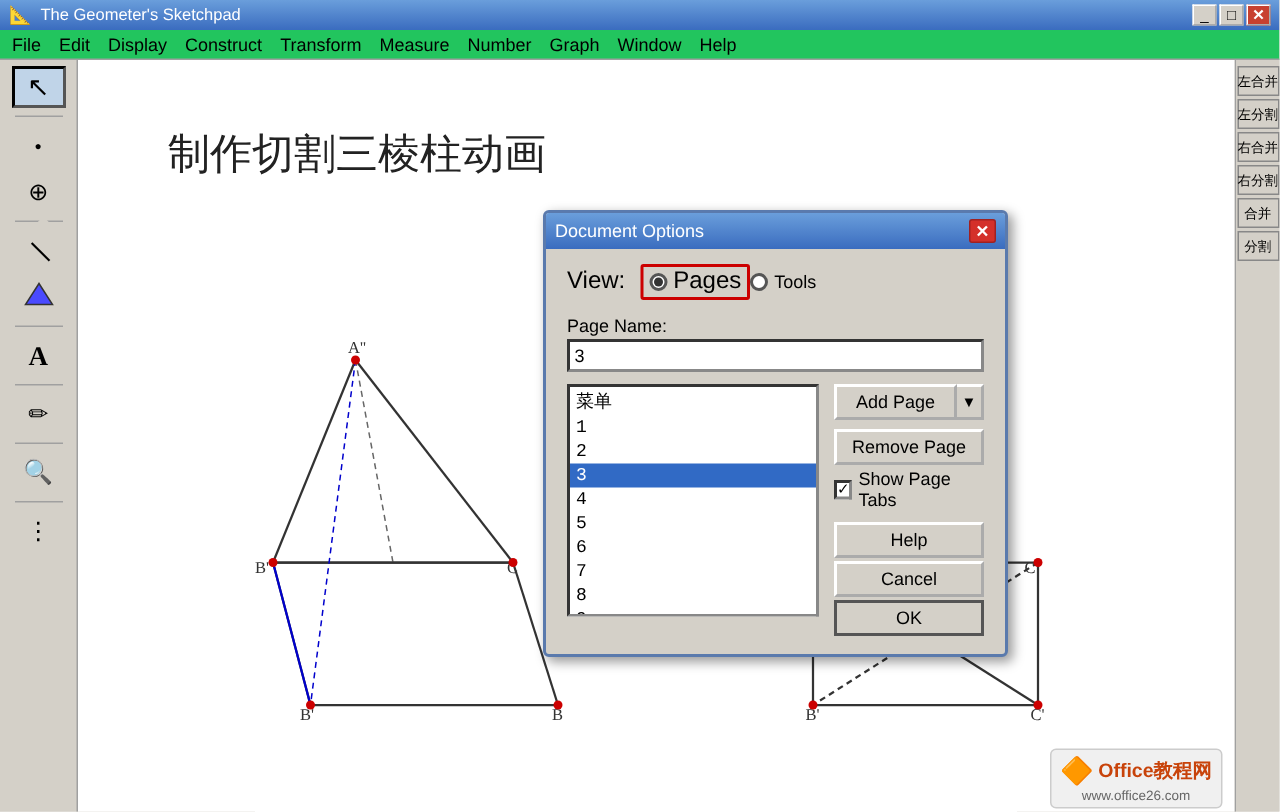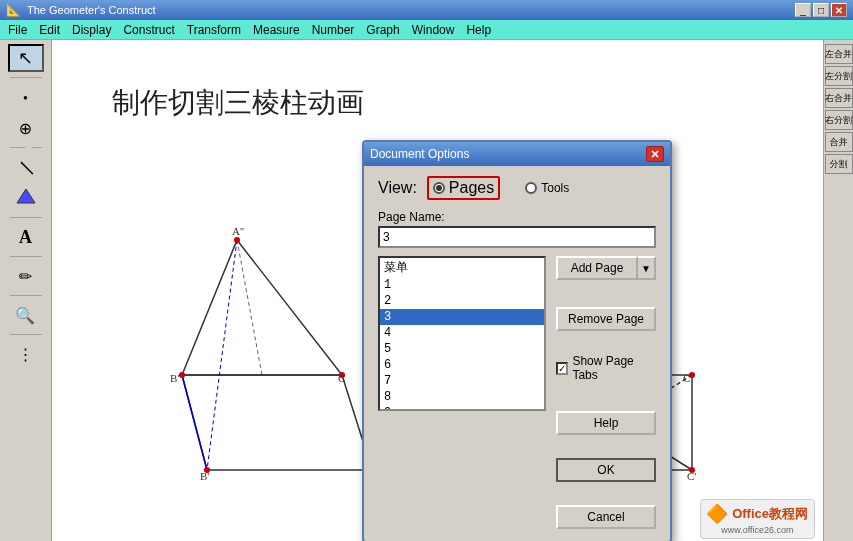--- a/index.html
+++ b/index.html
@@ -1,19 +1,19 @@
 <!DOCTYPE html>
 <html><head>
   <meta charset="utf-8">
   <style>
     * { margin: 0; padding: 0; box-sizing: border-box; }
     body { width: 853px; height: 541px; overflow: hidden; font-family: 'SimSun', '宋体', sans-serif; background: #d4d0c8; }
 
     
-    .menubar { height: 20px; background: #5eead4; display: flex; align-items: center; border-bottom: 1px solid #a0a0a0; font-size: 12px; padding: 0 2px; text-align: right; }
+    .menubar { height: 20px; background: #22c55e; display: flex; align-items: center; border-bottom: 1px solid #a0a0a0; font-size: 12px; padding: 0 2px; text-align: right; }
     .menubar-item { padding: 1px 6px; cursor: pointer; color: #000; }
 
     
     .main-container { display: flex; height: 521px; }
 
     
     .toolbar { width: 52px; background: #d4d0c8; border-right: 1px solid #a0a0a0; display: flex; flex-direction: column; align-items: center; padding: 4px 2px; gap: 3px; }
     .tool-btn { width: 36px; height: 28px; background: #d4d0c8; border: 1px solid transparent; display: flex; align-items: center; justify-content: center; cursor: pointer; font-size: 16px; }
     .tool-btn.selected { border: 2px inset #555; background: #c0d4e8; }
     .tool-divider { width: 32px; height: 1px; background: #a0a0a0; margin: 2px 0; }
@@ -39,55 +39,55 @@
     .office-logo-top { display: flex; align-items: center; gap: 3px; font-size: 13px; font-weight: bold; color: #c8430a; }
 
     
     .dialog { position: absolute; top: 100px; left: 310px; width: 310px; background: #d4d0c8; border: 2px solid #5a7aad; border-radius: 4px; box-shadow: 3px 3px 8px rgba(0,0,0,0.4); z-index: 200; }
     .dialog-titlebar { background: linear-gradient(to bottom, #6a9edb, #3a6cbf); height: 24px; display: flex; align-items: center; justify-content: space-between; padding: 0 6px; border-radius: 2px 2px 0 0; }
     .dialog-title { color: white; font-size: 12px; font-family: 'Segoe UI', Arial, sans-serif; }
     .dialog-close { width: 18px; height: 16px; background: #d4302a; border: 1px solid #a02020; border-radius: 2px; color: white; font-size: 11px; display: flex; align-items: center; justify-content: center; cursor: pointer; font-weight: bold; }
     .dialog-body { padding: 10px 14px 12px 14px; }
     .view-row { display: flex; align-items: center; gap: 10px; margin-bottom: 10px; }
     .view-label { font-size: 16px; font-family: Arial, sans-serif; }
-    .radio-group { display: flex; align-items: center; gap: 25px; }
+    .radio-group { display: flex; align-items: center; gap: 0; }
     .radio-opt { display: flex; align-items: center; gap: 4px; font-size: 12px; cursor: pointer; font-family: Arial, sans-serif; }
     .radio-selected { border: 2px solid #cc0000; padding: 1px 4px; border-radius: 2px; display: flex; align-items: center; gap: 4px; }
     .radio-circle { width: 12px; height: 12px; border-radius: 50%; border: 2px solid #555; background: white; display: flex; align-items: center; justify-content: center; }
     .radio-circle.filled::after { content: ''; width: 6px; height: 6px; background: #333; border-radius: 50%; display: block; }
 
     .page-name-row { display: flex; flex-direction: column; margin-bottom: 8px; }
     .field-label { font-size: 12px; font-family: Arial, sans-serif; margin-bottom: 2px; }
     .text-input { width: 100%; height: 22px; border: 2px inset #888; background: white; font-size: 12px; padding: 1px 3px; font-family: Arial, sans-serif; }
 
     .dialog-cols { display: flex; gap: 10px; }
     .list-col { flex: 1; display: flex; flex-direction: column; }
     .list-box { border: 2px inset #888; background: white; height: 155px; overflow-y: auto; overflow-x: hidden; }
     .list-item { padding: 1px 4px; font-size: 12px; font-family: Liberation Mono, monospace; cursor: pointer; white-space: nowrap; }
     .list-item.selected { background: #316ac5; color: white; }
 
-    .buttons-col { display: flex; flex-direction: column; gap: 23px; width: 100px; }
+    .buttons-col { display: flex; flex-direction: column; gap: 2px; width: 100px; }
     .dlg-btn { width: 100%; height: 24px; background: #d4d0c8; border: 2px outset #fff; font-size: 12px; cursor: pointer; font-family: Arial, sans-serif; display: flex; align-items: center; justify-content: center; }
     .dlg-btn.primary { border: 2px solid #555; }
 
     .checkbox-row { display: flex; align-items: center; gap: 4px; margin-bottom: 6px; font-size: 12px; font-family: Arial, sans-serif; }
     .checkbox { width: 13px; height: 13px; border: 2px inset #888; background: white; display: flex; align-items: center; justify-content: center; font-size: 10px; }
 
     
     .add-page-row { display: flex; width: 100%; margin-bottom: 4px; }
     .add-page-main { flex: 1; height: 24px; background: #d4d0c8; border: 2px outset #fff; font-size: 12px; cursor: pointer; font-family: Arial, sans-serif; text-align: center; }
     .add-page-arrow { width: 18px; height: 24px; background: #d4d0c8; border: 2px outset #fff; border-left: none; font-size: 10px; cursor: pointer; display: flex; align-items: center; justify-content: center; }
   </style>
 </head>
 <body>
 
 <div style="height:20px; background:linear-gradient(to bottom,#6a9edb,#3a6cbf); display:flex; align-items:center; padding:0 6px; justify-content:space-between;">
   <div style="display:flex;align-items:center;gap:6px;">
     <span style="color:white;font-size:12px;">📐</span>
-    <span style="color:white;font-size:11px;">The Geometer's Construct</span>
+    <span style="color:white;font-size:11px;">The Geometer's Sketchpad</span>
   </div>
   <div style="display:flex;gap:2px;">
     <div style="width:16px;height:14px;background:#d4d0c8;border:1px outset #fff;font-size:10px;display:flex;align-items:center;justify-content:center;cursor:pointer;">_</div>
     <div style="width:16px;height:14px;background:#d4d0c8;border:1px outset #fff;font-size:10px;display:flex;align-items:center;justify-content:center;cursor:pointer;">□</div>
     <div style="width:16px;height:14px;background:#c84030;border:1px outset #fff;font-size:10px;display:flex;align-items:center;justify-content:center;cursor:pointer;color:white;font-weight:bold;">✕</div>
   </div>
 </div>
 
 <div class="menubar">
   <div class="menubar-item">File</div>
@@ -232,22 +232,22 @@
             <div class="add-page-row">
               <button class="add-page-main">Add Page</button>
               <div class="add-page-arrow">▼</div>
             </div>
             <button class="dlg-btn">Remove Page</button>
             <div class="checkbox-row">
               <div class="checkbox">✓</div>
               <span>Show Page Tabs</span>
             </div>
             <button class="dlg-btn">Help</button>
+            <button class="dlg-btn">Cancel</button>
             <button class="dlg-btn primary">OK</button>
-            <button class="dlg-btn">Cancel</button>
           </div>
         </div>
       </div>
     </div>
 
   </div>
 
   <div class="right-sidebar">
     <div class="side-btn" style="font-size:9px;width:28px;">左合并</div>
     <div class="side-btn" style="font-size:9px;width:28px;">左分割</div>

